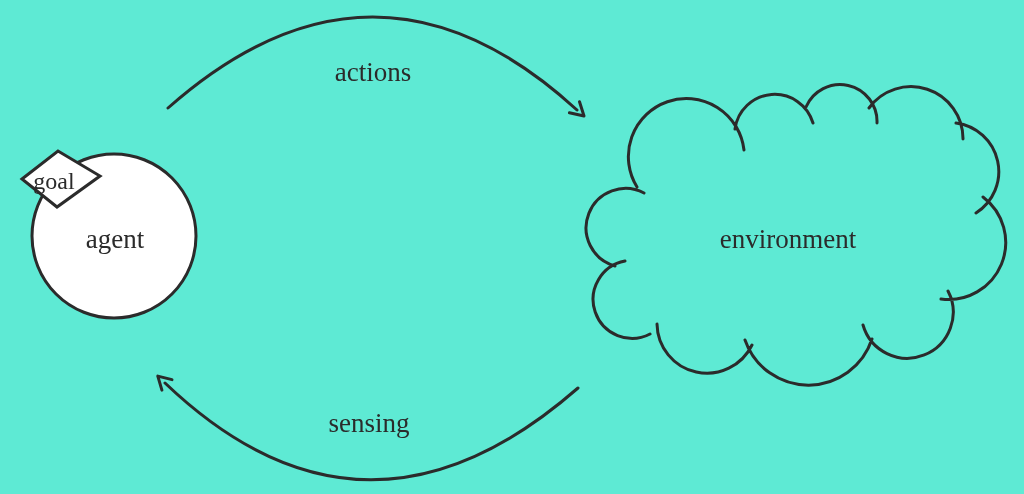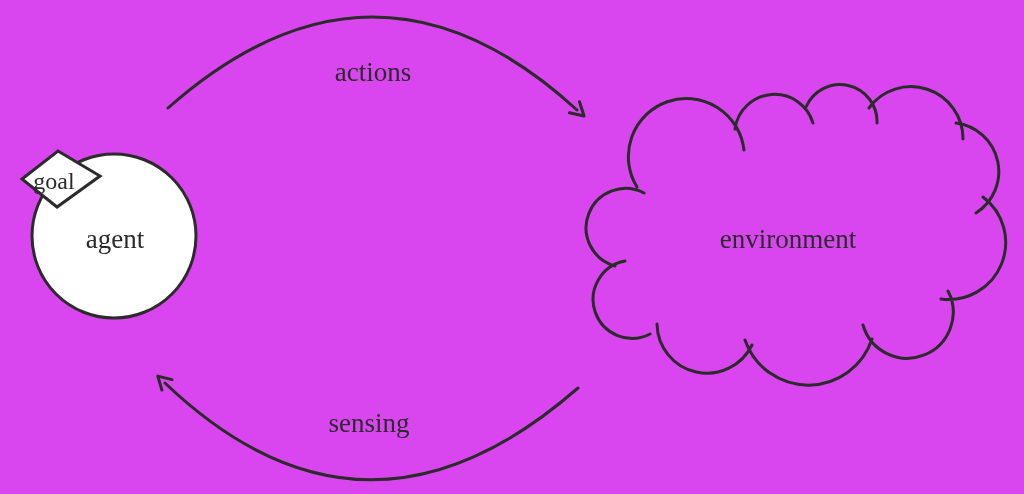--- a/index.html
+++ b/index.html
@@ -4,21 +4,21 @@
 <style>
   html, body {
     margin: 0;
     padding: 0;
     background: #ffffff;
   }
   .stage {
     position: relative;
     width: 1024px;
     height: 494px;
-    background: #d946ef;
+    background: #5eead4;
     overflow: hidden;
   }
   svg {
     display: block;
   }
   .shape {
     fill: #ffffff;
     stroke: #2b2b2b;
     stroke-width: 3;
   }

